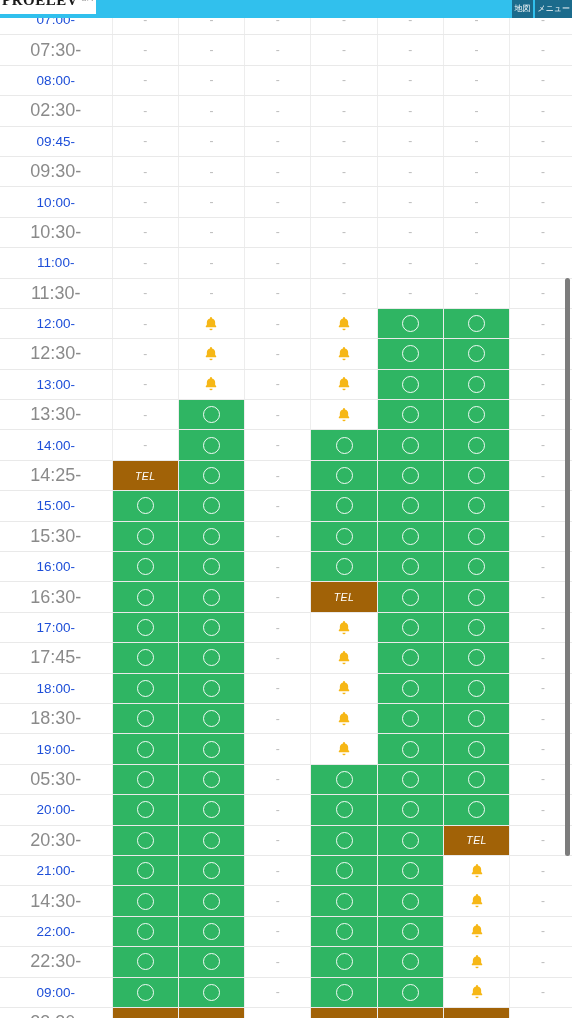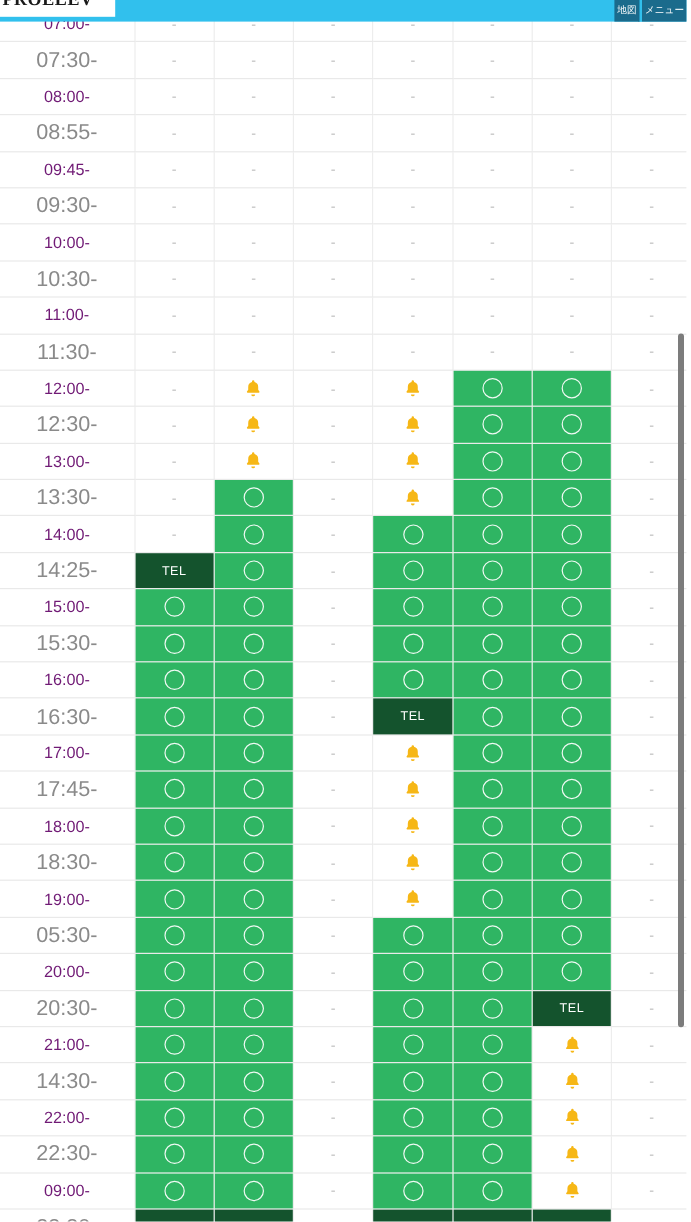--- a/index.html
+++ b/index.html
@@ -62,40 +62,40 @@
     position: relative;
   }
   .sched td.last-col { border-right: none; }
   .sched tr.firstrow td { border-top: 1px solid #e9e9e9; }
 
   .tcell {
     width: 112px;
     color: #5a5a5a;
     white-space: nowrap;
   }
-  .tcell.hour { font-size: 13.5px; color: #701a75; }
+  .tcell.hour { font-size: 13.5px; color: #1d4ed8; }
   .tcell.half { font-size: 18px; color: #8a8a8a; }
 
   .slot { width: 66.28px; }
 
   
   .inner {
     position: absolute;
     left: 0; right: 0; top: 0; bottom: 0;
     display: flex; align-items: center; justify-content: center;
   }
   .st-dash { color: #bdbdbd; font-size: 12px; }
   .st-ok  { background: #2fb563; }
   .st-ok .circ {
     display: block;
     width: 17px; height: 17px;
     border: 1.6px solid rgba(255,255,255,.92);
     border-radius: 50%;
   }
-  .st-tel { background: #14532d; }
+  .st-tel { background: #a16207; font-style: italic; }
   .st-tel .telt {
     color: #ffffff; font-size: 10.5px; letter-spacing: .4px;
   }
   .st-bell { background: transparent; }
   .bell-ico { display:block; width: 18px; height: 18px; }
 
   
   .scrollbar {
     position: absolute;
     right: 2px;
@@ -233,21 +233,21 @@
               <span class="st-dash">-</span>
             </div>
           </td>
           <td class="slot last-col">
             <div class="inner">
               <span class="st-dash">-</span>
             </div>
           </td>
         </tr>
         <tr>
-          <td class="tcell half">08:55-</td>
+          <td class="tcell half">02:30-</td>
           <td class="slot">
             <div class="inner">
               <span class="st-dash">-</span>
             </div>
           </td>
           <td class="slot">
             <div class="inner">
               <span class="st-dash">-</span>
             </div>
           </td>

